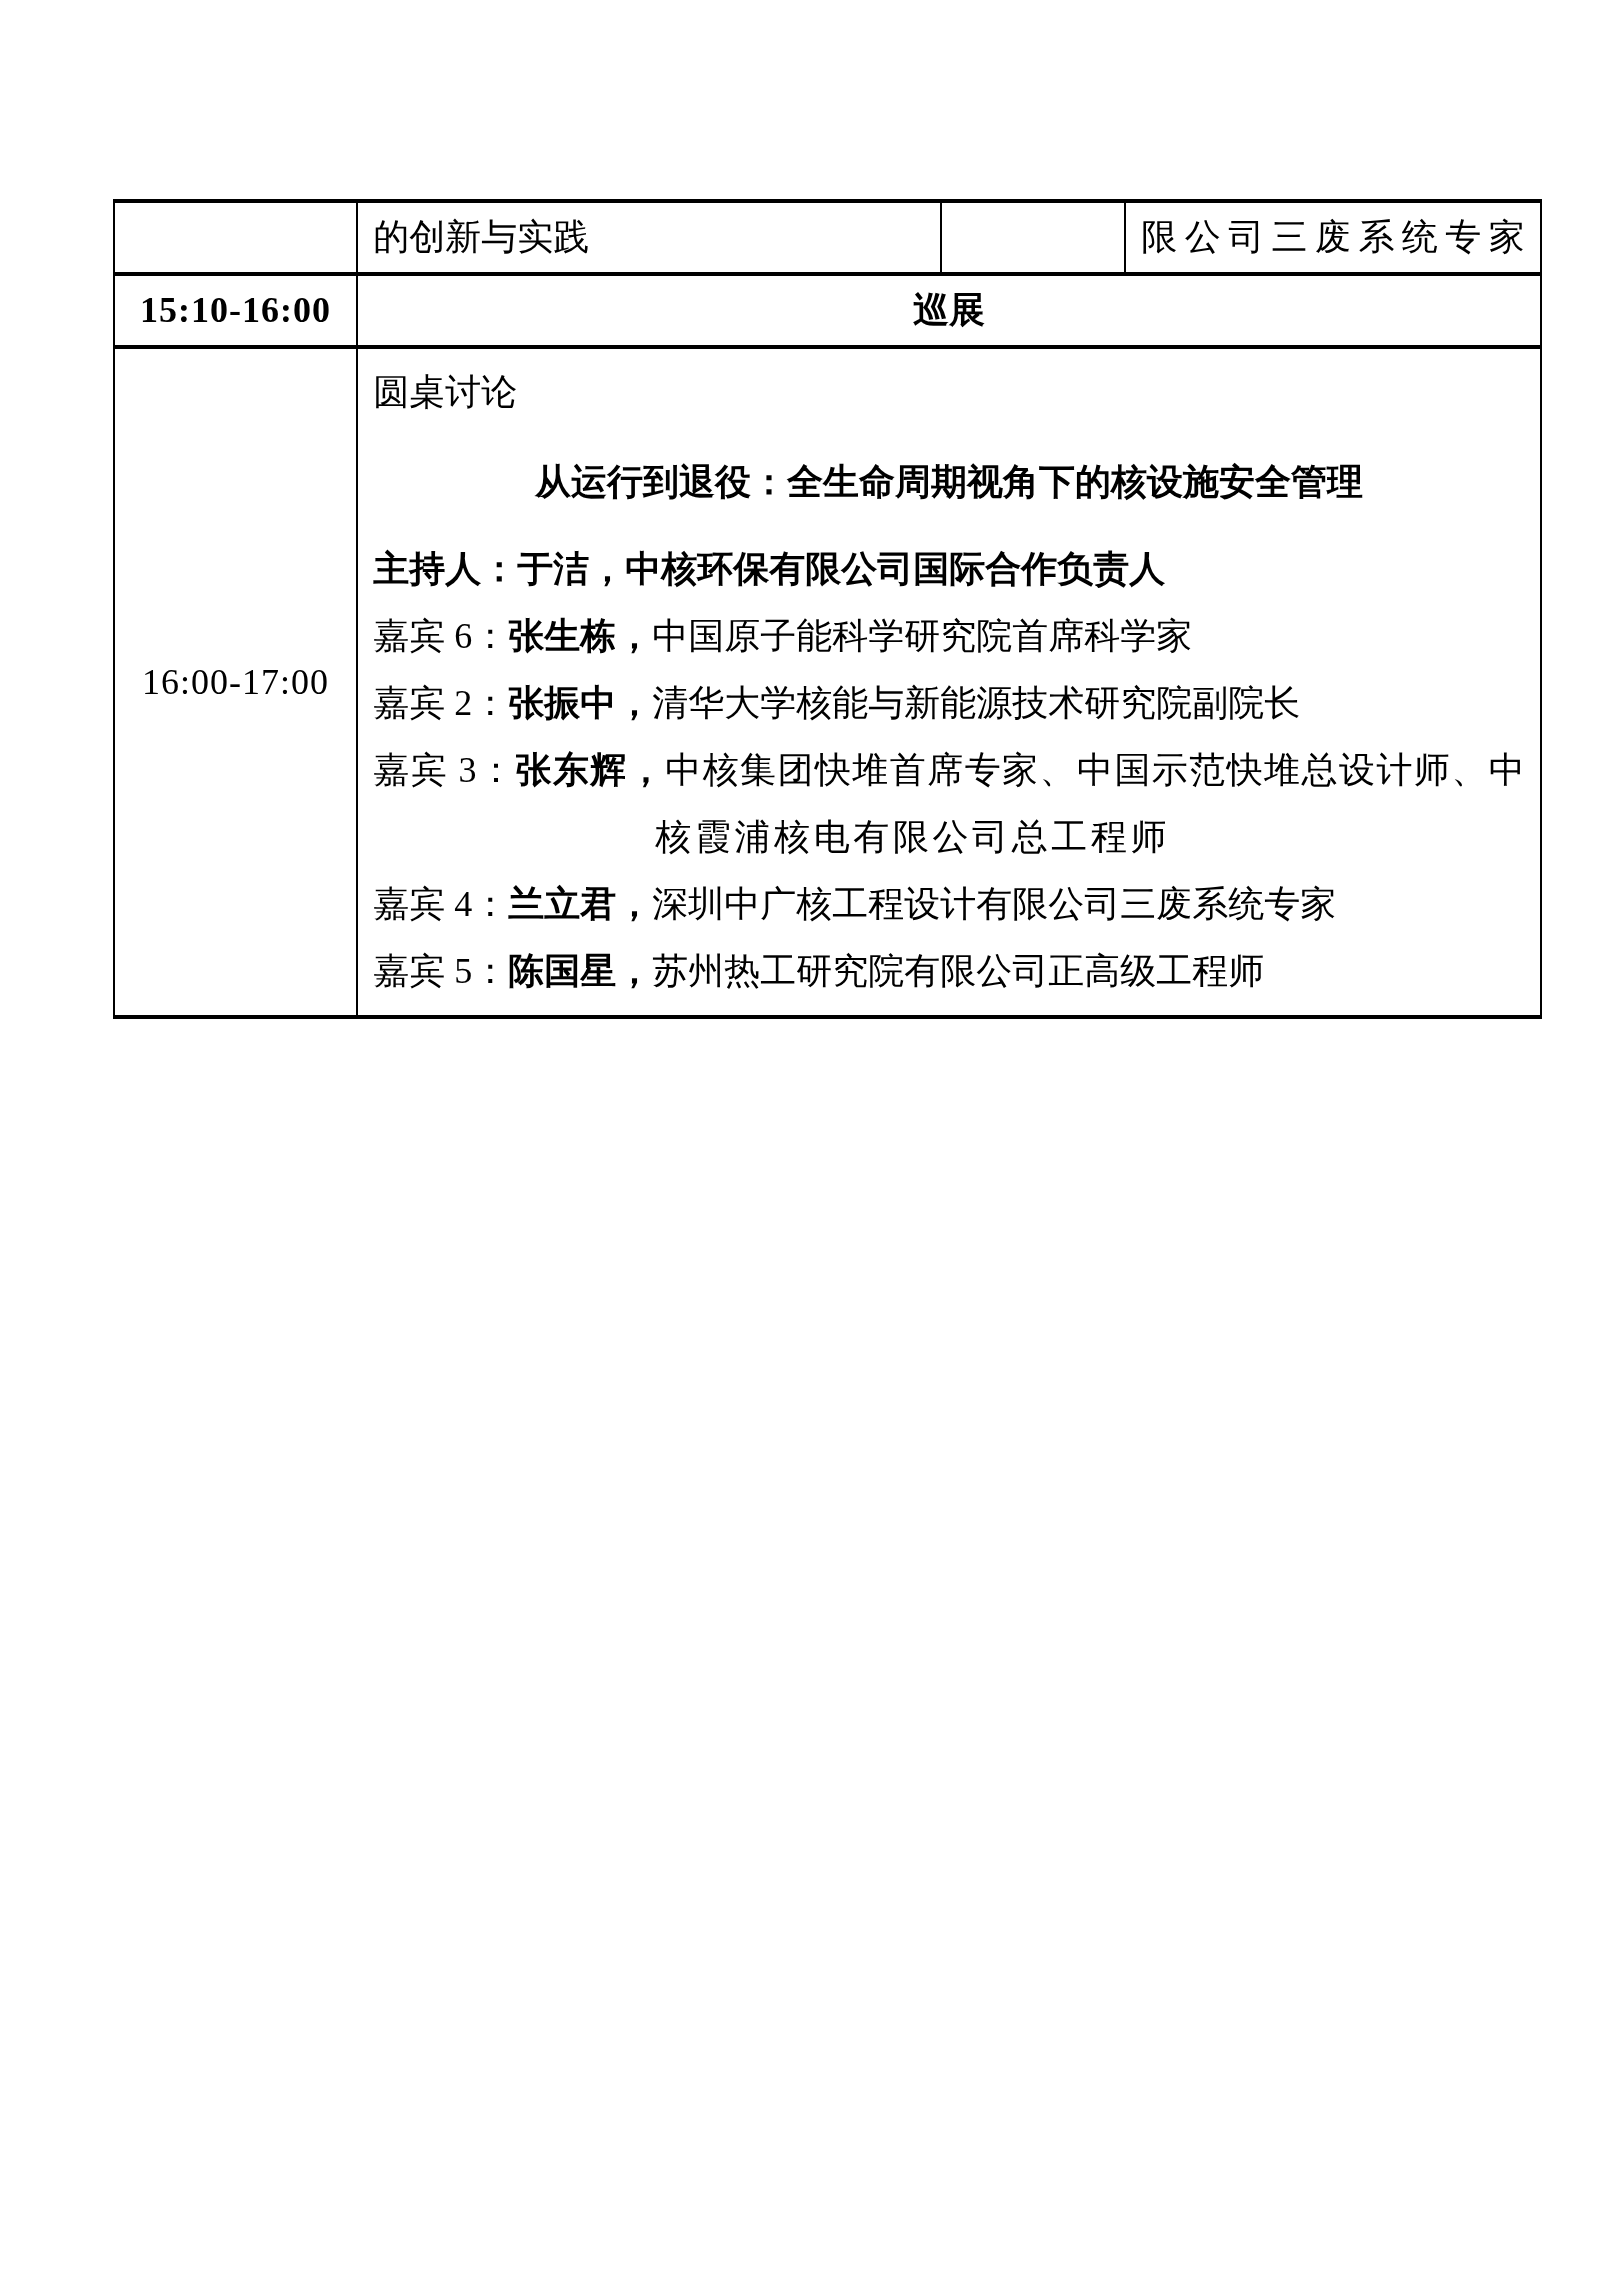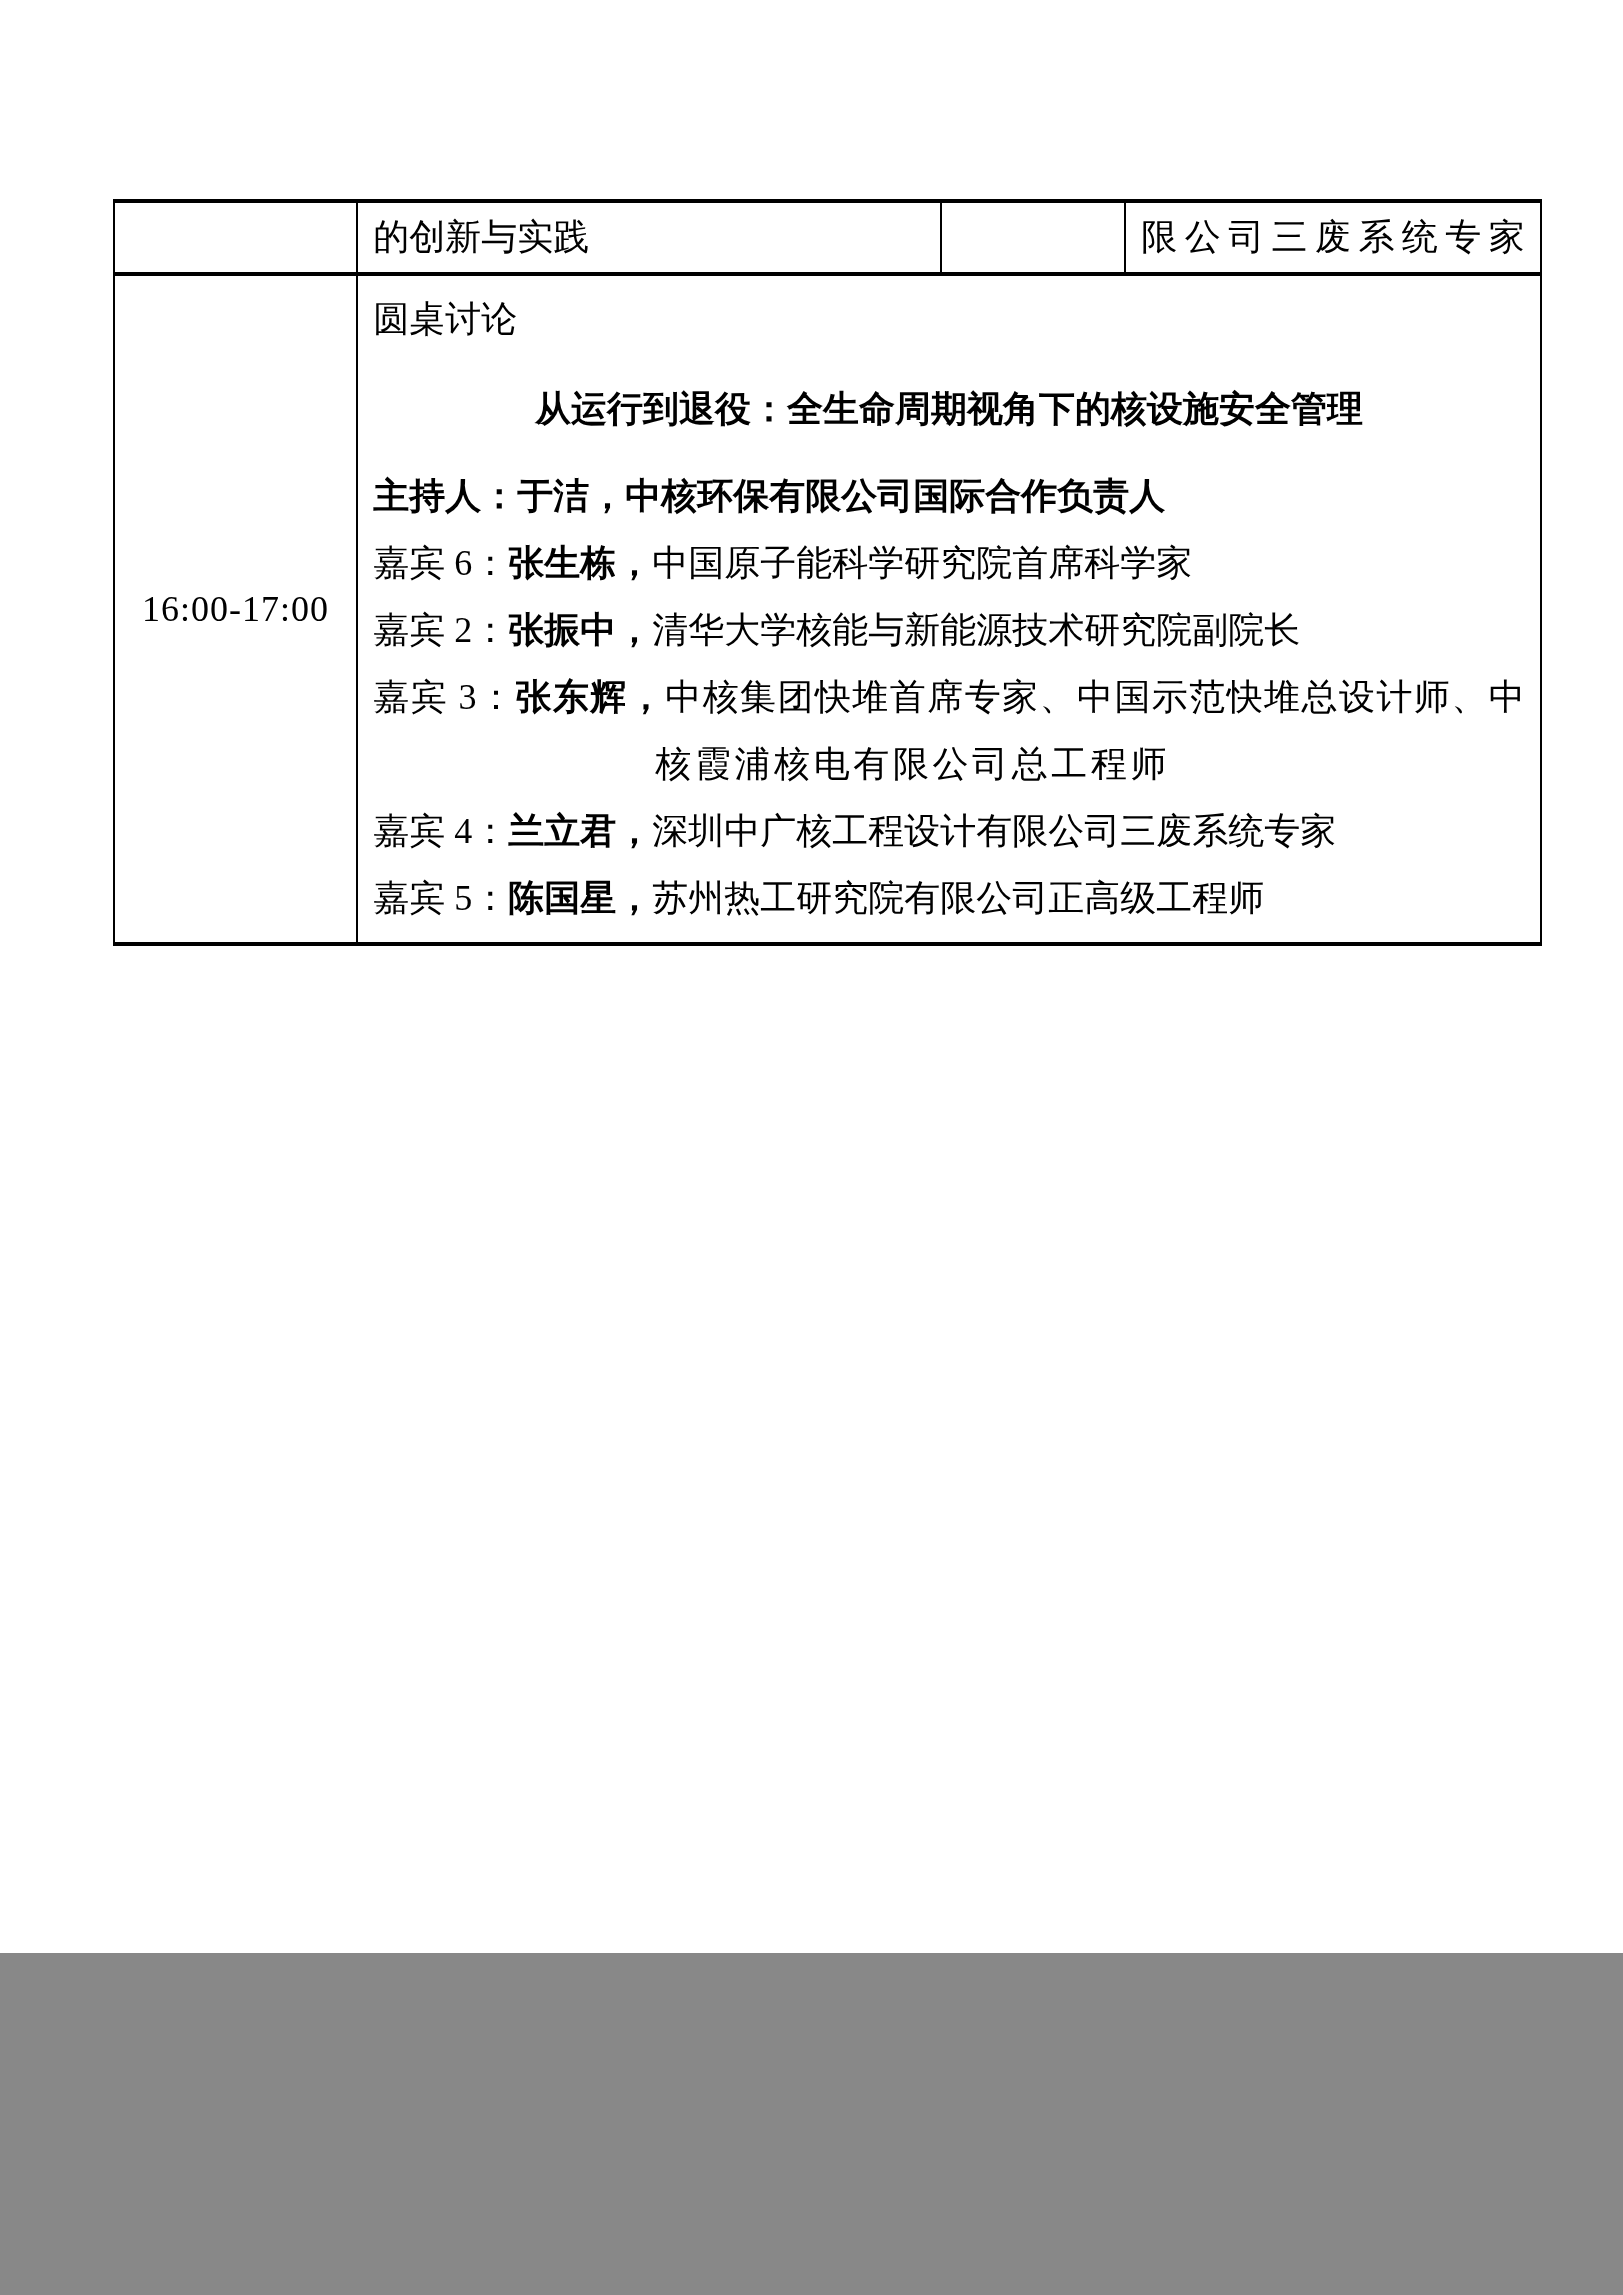--- a/index.html
+++ b/index.html
@@ -3,21 +3,21 @@
 <meta charset="utf-8">
 <style>
   html, body {
     margin: 0;
     padding: 0;
     background: #888;
   }
   .page {
     position: relative;
     width: 1623px;
-    height: 1953px;
+    height: 2295px;
     background: #ffffff;
     font-family: "Liberation Serif", "DejaVu Serif", serif;
     color: #000000;
     overflow: hidden;
   }
   table.schedule {
     position: absolute;
     left: 113px;
     top: 199px;
     width: 1427px;
@@ -104,20 +104,24 @@
         <span class="cellline">的创新与实践</span>
       </td>
       <td class="speaker"></td>
       <td>
         <span class="cellline jfull">限公司三废系统专家</span>
       </td>
     </tr>
 
 
 
+    <tr style="height:70px">
+      <td class="time bold">15:10-16:00</td>
+      <td class="merged-label" colspan="3">巡展</td>
+    </tr>
 
     <tr style="height:670px">
       <td class="time">16:00-17:00</td>
       <td class="roundtable-cell" colspan="3">
         <p class="rt-line rt-title">圆桌讨论</p>
         <p class="rt-line rt-topic">从运行到退役：全生命周期视角下的核设施安全管理</p>
         <p class="rt-line rt-moderator">主持人：于洁，中核环保有限公司国际合作负责人</p>
 
         <p class="rt-line rt-guest">
           <span>嘉宾 6：</span><span class="guest-name">张生栋，</span><span>中国原子能科学研究院首席科学家</span>

